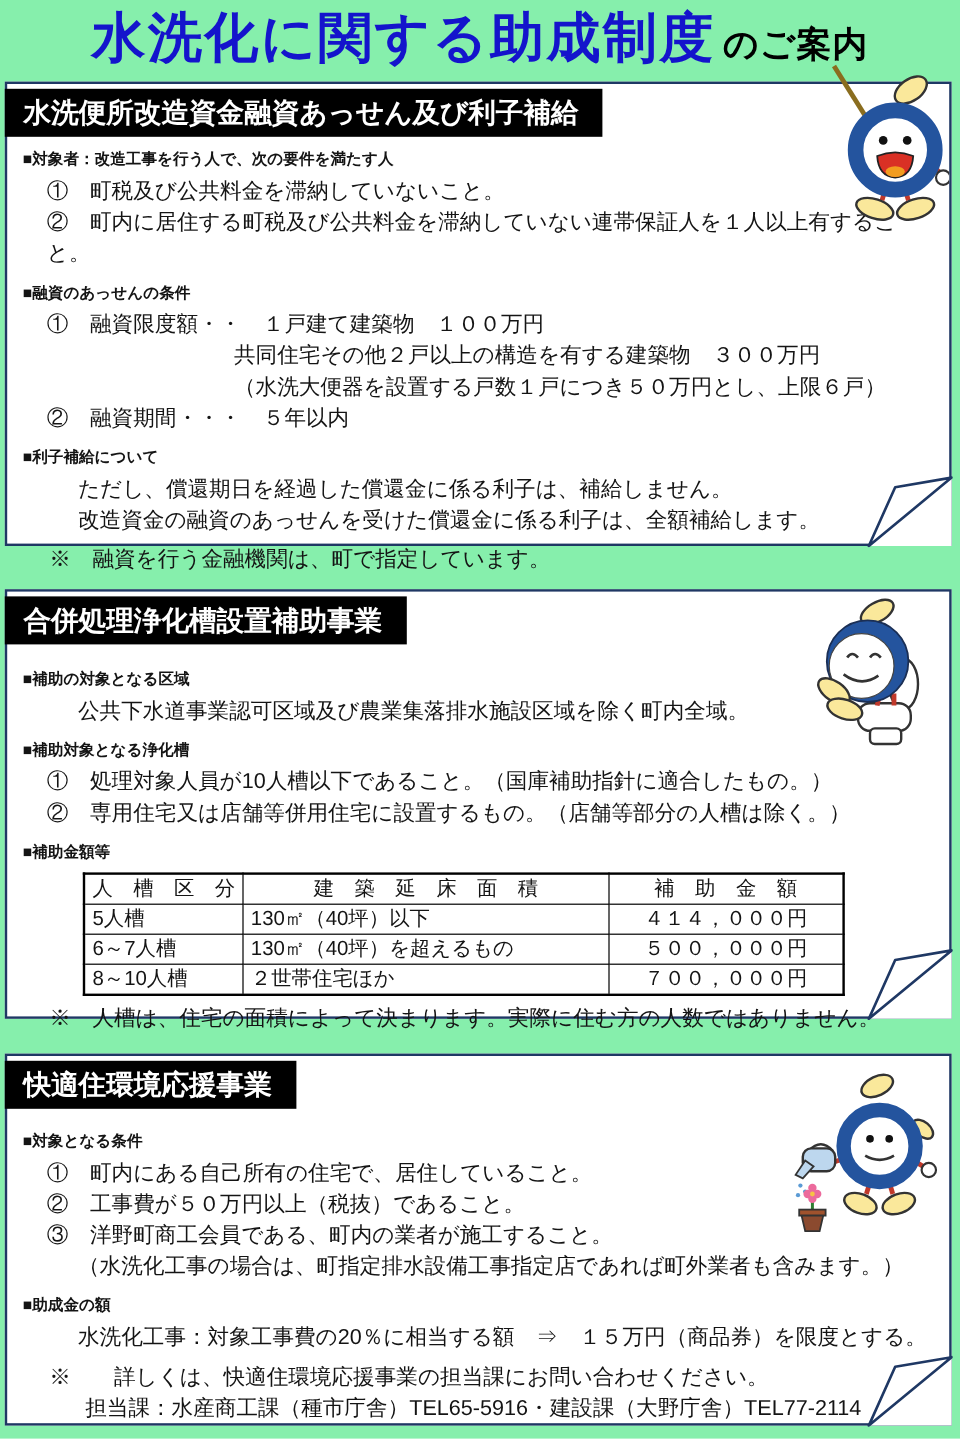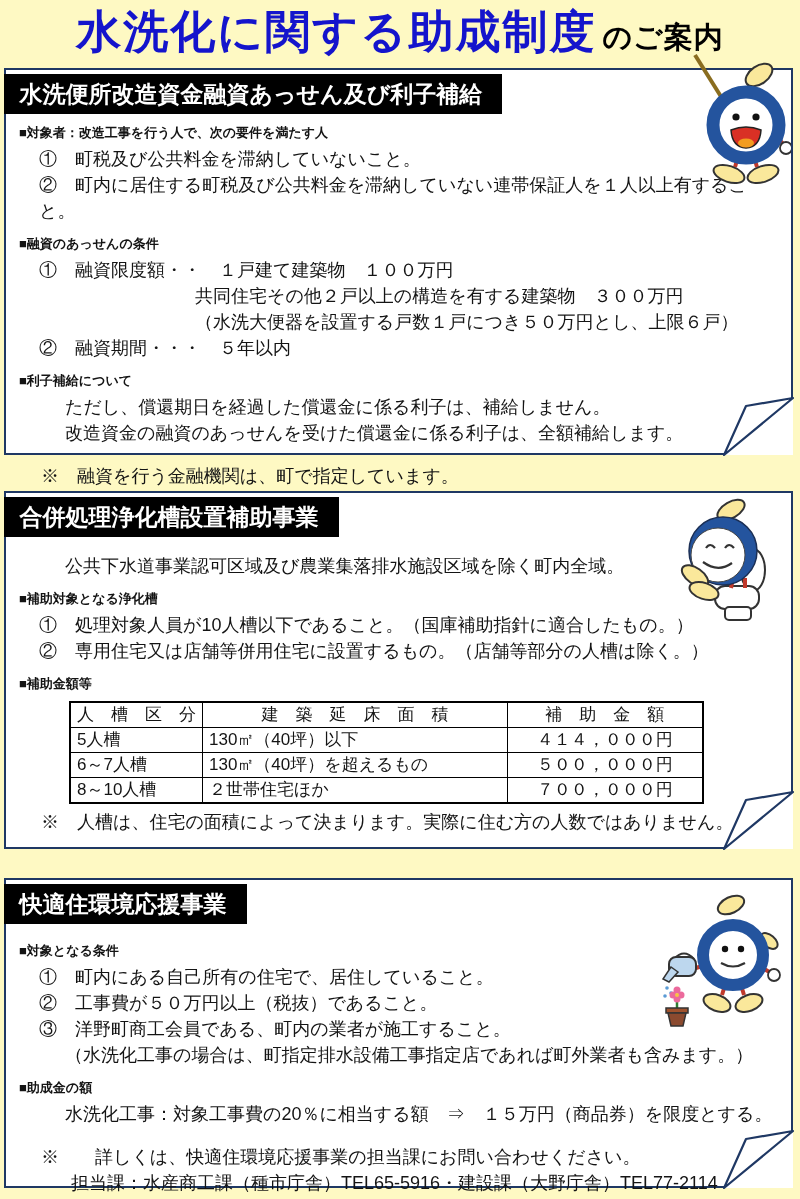--- a/index.html
+++ b/index.html
@@ -1,16 +1,16 @@
 <!DOCTYPE html>
 <html><head>
 <meta charset="utf-8">
 <style>
   html,body{margin:0;padding:0;background:#fff;}
-  .page{position:relative;width:800px;height:1199px;background:#fef9c3;overflow:hidden;margin:0 auto;
+  .page{position:relative;width:800px;height:1199px;background:#86efac;overflow:hidden;margin:0 auto;
         font-family:"Liberation Sans",sans-serif;color:#141414;}
 
   
   .masthead{position:absolute;top:2px;left:0;width:100%;text-align:center;white-space:nowrap;}
   .t-main{font-family:"DejaVu Serif",serif;font-weight:bold;font-size:45px;color:#1414CC;
           letter-spacing:2px;}
   .t-suffix{font-family:"DejaVu Serif",serif;font-weight:bold;font-size:29px;color:#000;
             letter-spacing:1px;margin-left:6px;}
 
   
@@ -22,21 +22,21 @@
        color:#fff;font-weight:bold;font-size:23px;padding:0 20px 0 16px;white-space:nowrap;z-index:3;}
   .body{position:absolute;left:13px;right:13px;font-size:18px;line-height:26px;z-index:2;}
   .p1 .body{top:50px;}
   .p2 .body{top:60px;}
   .p3 .body{top:58px;}
   .grp + .grp{margin-top:7px;}
   .heading{font-weight:bold;font-size:13px;}
   .item.num{padding-left:20px;}
   .item.ind{padding-left:46px;}
   .item.cont2{padding-left:176px;}
-  .note{margin-top:17px;padding-left:22px;}
+  .note{margin-top:7px;padding-left:22px;}
   .note2{padding-left:52px;}
 
   
   table.subsidy{border-collapse:collapse;margin:4px 0 0 50px;table-layout:fixed;border-radius:24px;}
   table.subsidy th,table.subsidy td{border:1.5px solid #000;font-weight:normal;
        font-size:17px;line-height:20px;padding:2px 6px;white-space:nowrap;overflow:hidden;}
   table.subsidy{border:2.5px solid #000;}
   .col-a{width:118px;} .col-b{width:305px;} .col-c{width:195px;}
   table.subsidy th{text-align:center;}
   td.cell-a{text-align:left;padding-left:12px;}
@@ -128,20 +128,21 @@
         <path d="M33,52 q4,-6 9,0" stroke="#333" stroke-width="2.2" fill="none"></path>
         <path d="M52,52 q4,-6 9,0" stroke="#333" stroke-width="2.2" fill="none"></path>
         <path d="M30,66 q15,11 29,1" stroke="#333" stroke-width="2.2" fill="none"></path>
         <ellipse cx="22" cy="80" rx="15" ry="8" transform="rotate(35 22 80)" fill="#FAE89B" stroke="#333" stroke-width="2"></ellipse>
         <ellipse cx="31" cy="95" rx="15" ry="8" transform="rotate(18 31 95)" fill="#FAE89B" stroke="#333" stroke-width="2"></ellipse>
       </svg>
     </div>
 
     <div class="body">
       <div class="grp">
+        <div class="heading">■補助の対象となる区域</div>
         <div class="item ind">公共下水道事業認可区域及び農業集落排水施設区域を除く町内全域。</div>
       </div>
       <div class="grp">
         <div class="heading">■補助対象となる浄化槽</div>
         <div class="item num">①　処理対象人員が10人槽以下であること。（国庫補助指針に適合したもの。）</div>
         <div class="item num">②　専用住宅又は店舗等併用住宅に設置するもの。（店舗等部分の人槽は除く。）</div>
       </div>
       <div class="grp">
         <div class="heading">■補助金額等</div>
       </div>

